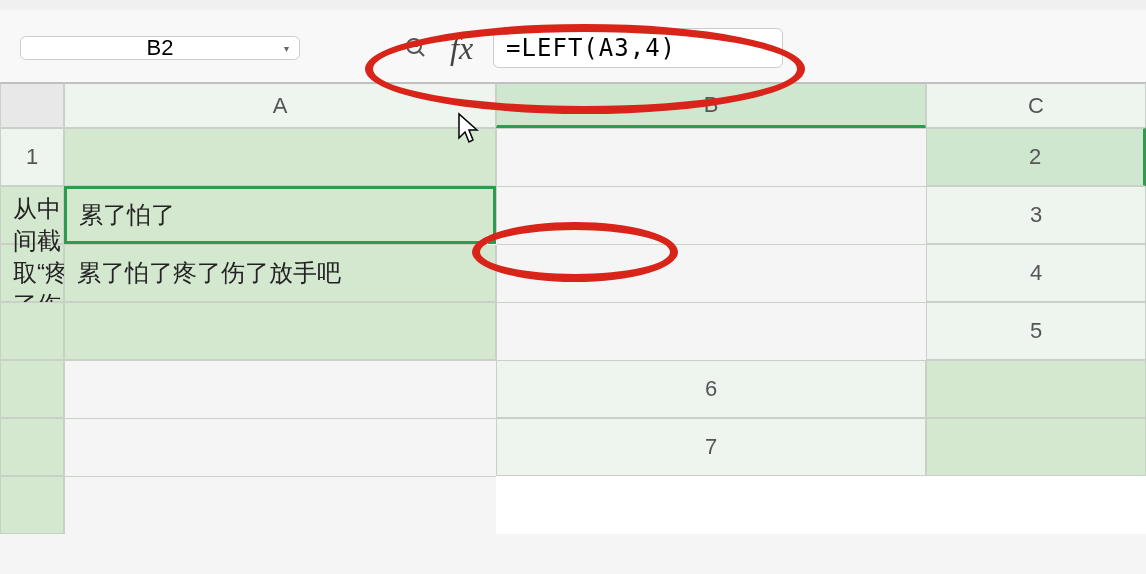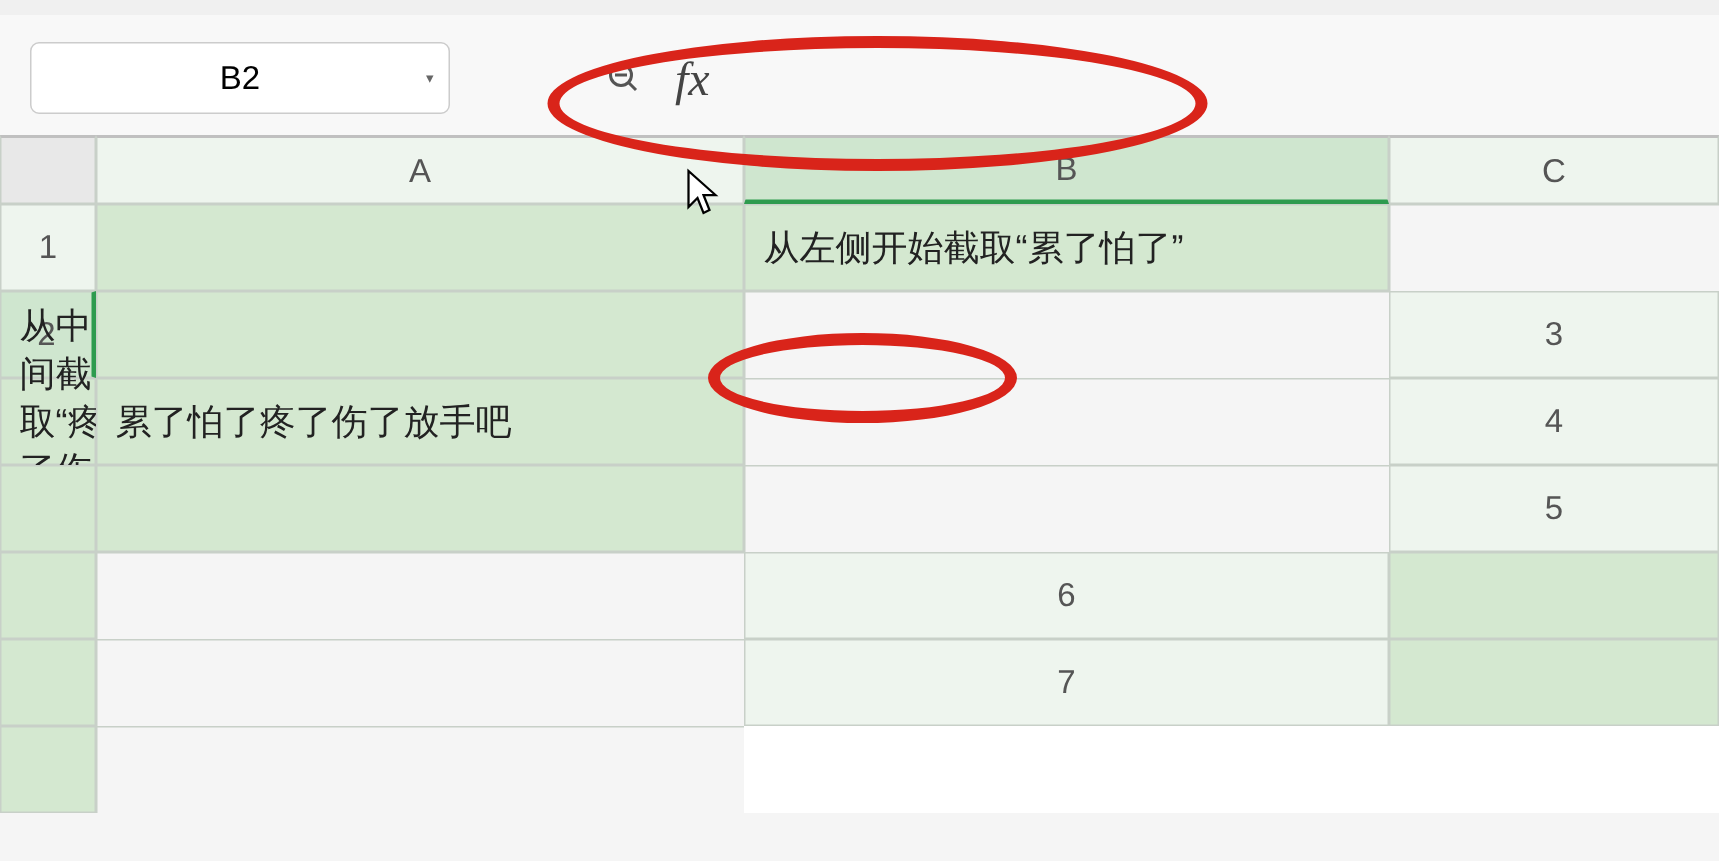--- a/index.html
+++ b/index.html
@@ -18,21 +18,21 @@
     .formula-bar {
       display: flex;
       align-items: center;
       padding: 18px 20px 14px 20px;
       background: #f8f8f8;
       gap: 12px;
       position: relative;
     }
     .name-box {
       width: 280px;
-      height: 48px;
+      height: 24px;
       background: #fff;
       border: 1px solid #ccc;
       border-radius: 6px;
       display: flex;
       align-items: center;
       justify-content: center;
       font-size: 22px;
       position: relative;
     }
     .name-box .dropdown-arrow {
@@ -181,48 +181,51 @@
     <span class="dropdown-arrow">▾</span>
   </div>
   <span class="icon-zoomout">
     <svg width="24" height="24" viewBox="0 0 24 24" fill="none" stroke="#555" stroke-width="2">
       <circle cx="10" cy="10" r="7"></circle>
       <line x1="15" y1="15" x2="20" y2="20"></line>
       <line x1="6" y1="10" x2="14" y2="10"></line>
     </svg>
   </span>
   <span class="fx-label">fx</span>
+  <div class="formula-input">
+    <span>=LEFT(A3,4)</span>
+  </div>
 </div>
 
 <div class="grid">
 
   <div class="col-header corner"></div>
   <div class="col-header">
       <span>A</span>
     </div>
   <div class="col-header active">
       <span>B</span>
     </div>
   <div class="col-header">
       <span>C</span>
     </div>
 
   <div class="row-header">
       <span>1</span>
     </div>
   <div class="cell"></div>
-  <div class="cell">
-      <span>从左侧开始截取“累了怕了”</span>
-    </div>
   <div class="col-c-area"></div>
 
   <div class="row-header active">
       <span>2</span>
     </div>
   <div class="cell"></div>
+  <div class="cell active">
+      <span>累了怕了</span>
+    </div>
   <div class="col-c-area"></div>
 
   <div class="row-header">
       <span>3</span>
     </div>
   <div class="cell">
       <span>从中间截取“疼了伤了”</span>
     </div>
   <div class="cell">
       <span>累了怕了疼了伤了放手吧</span>

